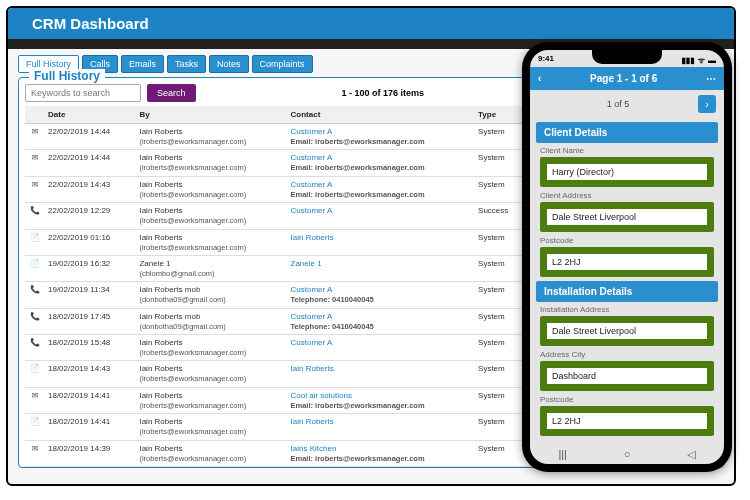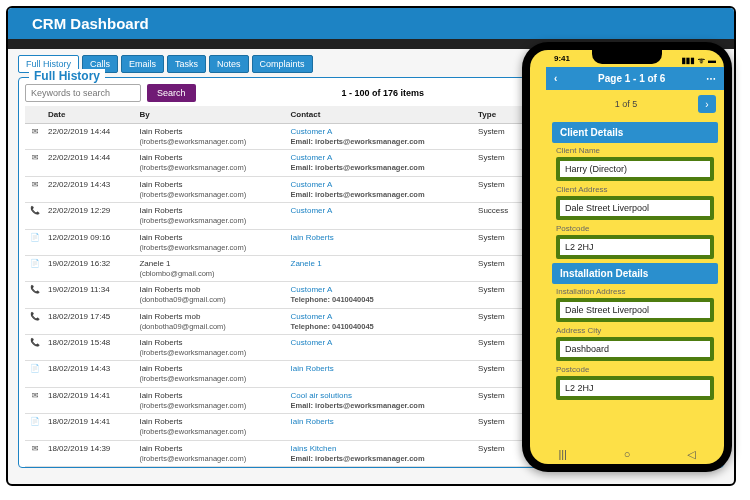--- a/index.html
+++ b/index.html
@@ -23,31 +23,31 @@
   table.grid { width:100%; border-collapse:collapse; font-size:8px; color:#333; }
   table.grid th { text-align:left; font-weight:bold; padding:4px 3px; border-bottom:1px solid #ccc; background:#f0f0f0; color:#222; font-size:8px;}
   table.grid td { padding:3px 3px; border-bottom:1px solid #ddd; vertical-align:top; line-height:1.25;}
   .col-icon { width:20px; text-align:center;}
   .link { color:#1d83c4; }
   .sub { color:#555; font-size:7.5px; display:block;}
   .status-sent { color:#2a9a3e; font-weight:bold;}
 
   
   .phone { position:absolute; right:18px; top:42px; width:210px; height:430px; background:#000; border-radius:26px; padding:8px; box-shadow:0 2px 10px rgba(0,0,0,.4);}
-  .phone-screen { width:100%; height:100%; background:#fde047; border-radius:18px; overflow:hidden; position:relative;padding-left:16px;}
+  .phone-screen { width:100%; height:100%; background:#e5e5e5; border-radius:18px; overflow:hidden; position:relative;}
   .notch { position:absolute; top:0; left:50%; transform:translateX(-50%); width:70px; height:14px; background:#000; border-radius:0 0 10px 10px; z-index:5;}
   .ph-status { display:flex; justify-content:space-between; font-size:8px; padding:4px 8px 2px 8px; color:#000; font-weight:bold;}
   .ph-status .right span{ margin-left:3px; }
   .ph-header { background:#2a8fce; color:#fff; display:flex; align-items:center; justify-content:space-between; padding:6px 8px; font-size:10px; font-weight:bold;}
   .ph-pager { display:flex; justify-content:space-between; align-items:center; padding:5px 8px; font-size:9px; color:#444;}
   .ph-pager .pgbtn { background:#2a8fce; color:#fff; width:18px; height:18px; display:flex; align-items:center; justify-content:center; border-radius:3px; font-size:10px;}
   .ph-section { background:#2a8fce; color:#fff; font-size:10px; font-weight:bold; padding:5px 8px; margin:4px 6px 3px 6px; border-radius:2px;}
   .ph-field { margin:2px 10px 4px 10px; }
   .ph-label { font-size:8px; color:#666; margin-bottom:2px;}
-  .ph-value { font-size:9px; color:#222; background:#fff; border:4px solid #4d7c0f; border-radius:2px; padding:3px 5px;}
+  .ph-value { font-size:9px; color:#222; background:#fff; border:7px solid #4d7c0f; border-radius:2px; padding:3px 5px;}
   .ph-nav { position:absolute; bottom:0; left:0; right:0; height:20px; display:flex; justify-content:space-around; align-items:center; color:#555; font-size:11px;}
 </style>
 </head>
 <body>
 
 <div class="window">
   <div class="titlebar">CRM Dashboard</div>
   <div class="toolbar"></div>
 
   <div class="tabs">
@@ -111,21 +111,21 @@
             <td class="col-icon" style="color:#2a9a3e">📞</td>
             <td>22/02/2019 12:29</td>
             <td>Iain Roberts<span class="sub">(iroberts@eworksmanager.com)</span></td>
             <td><span class="link">Customer A</span></td>
             <td>Success</td>
             <td>Call logged from INV-0144<span class="sub"><b>Notes: Called client to follow</b></span></td>
             <td><span class="status-sent"></span></td>
           </tr>
           <tr>
             <td class="col-icon" style="color:#555">📄</td>
-            <td>12/02/2019 09:16</td>
+            <td>22/02/2019 01:16</td>
             <td>Iain Roberts<span class="sub">(iroberts@eworksmanager.com)</span></td>
             <td><span class="link">Iain Roberts</span></td>
             <td>System</td>
             <td>Call logged from System<span class="sub"><b>Notes: Make notes about what</b></span></td>
             <td><span class="status-sent"></span></td>
           </tr>
           <tr>
             <td class="col-icon" style="color:#555">📄</td>
             <td>19/02/2019 16:32</td>
             <td>Zanele 1<span class="sub">(cblombo@gmail.com)</span></td>

